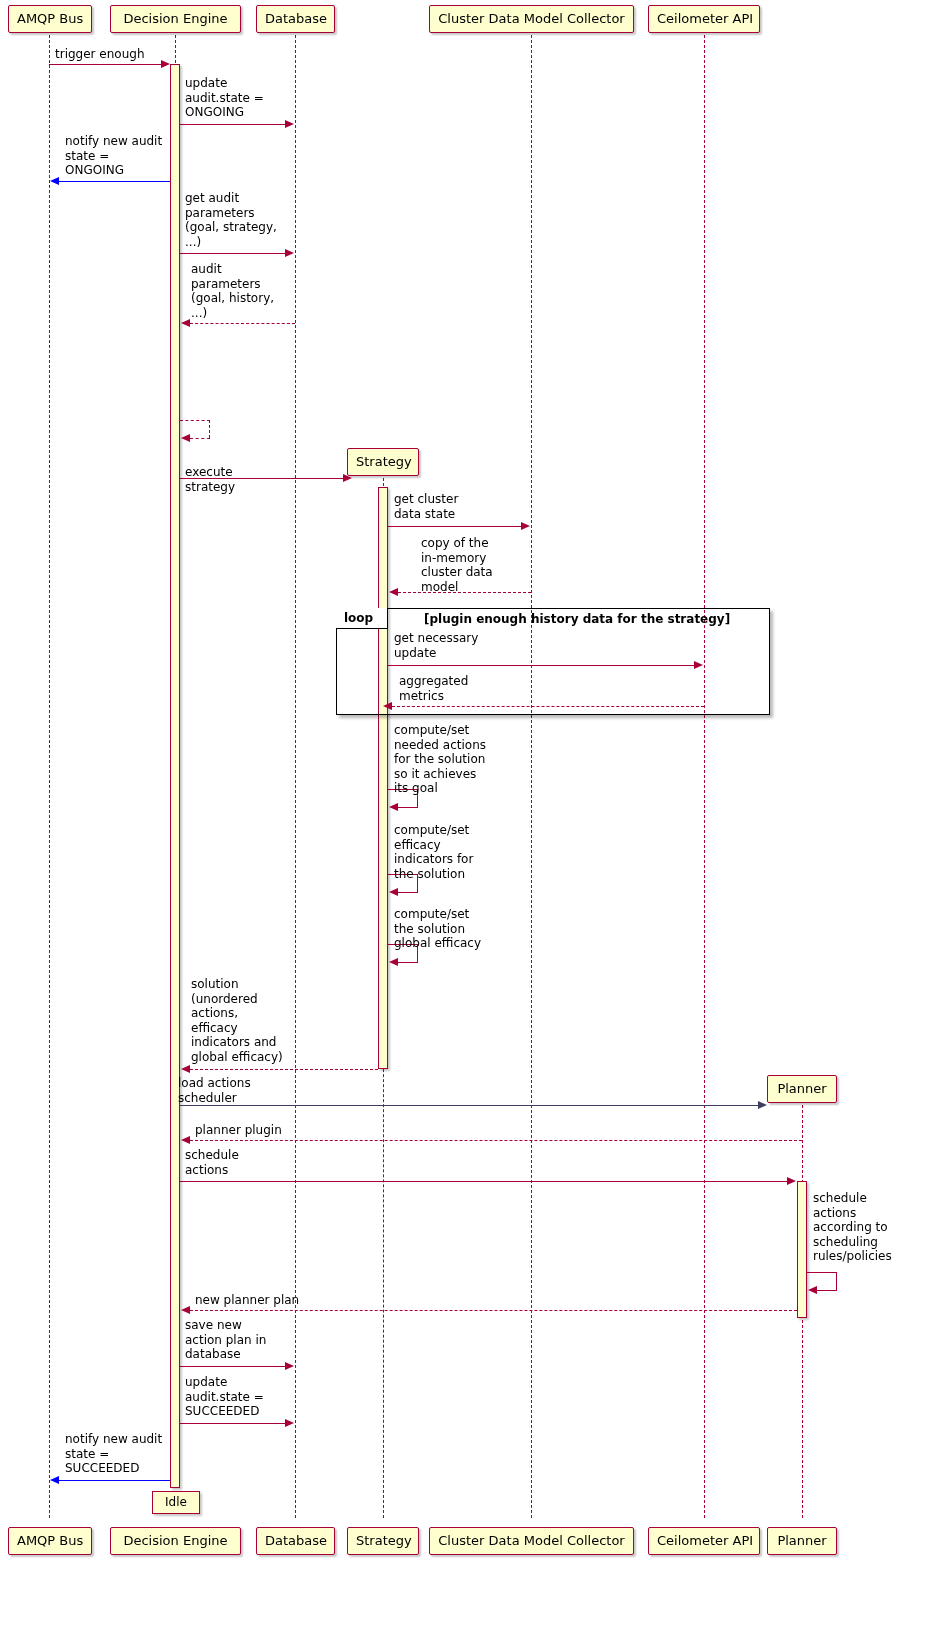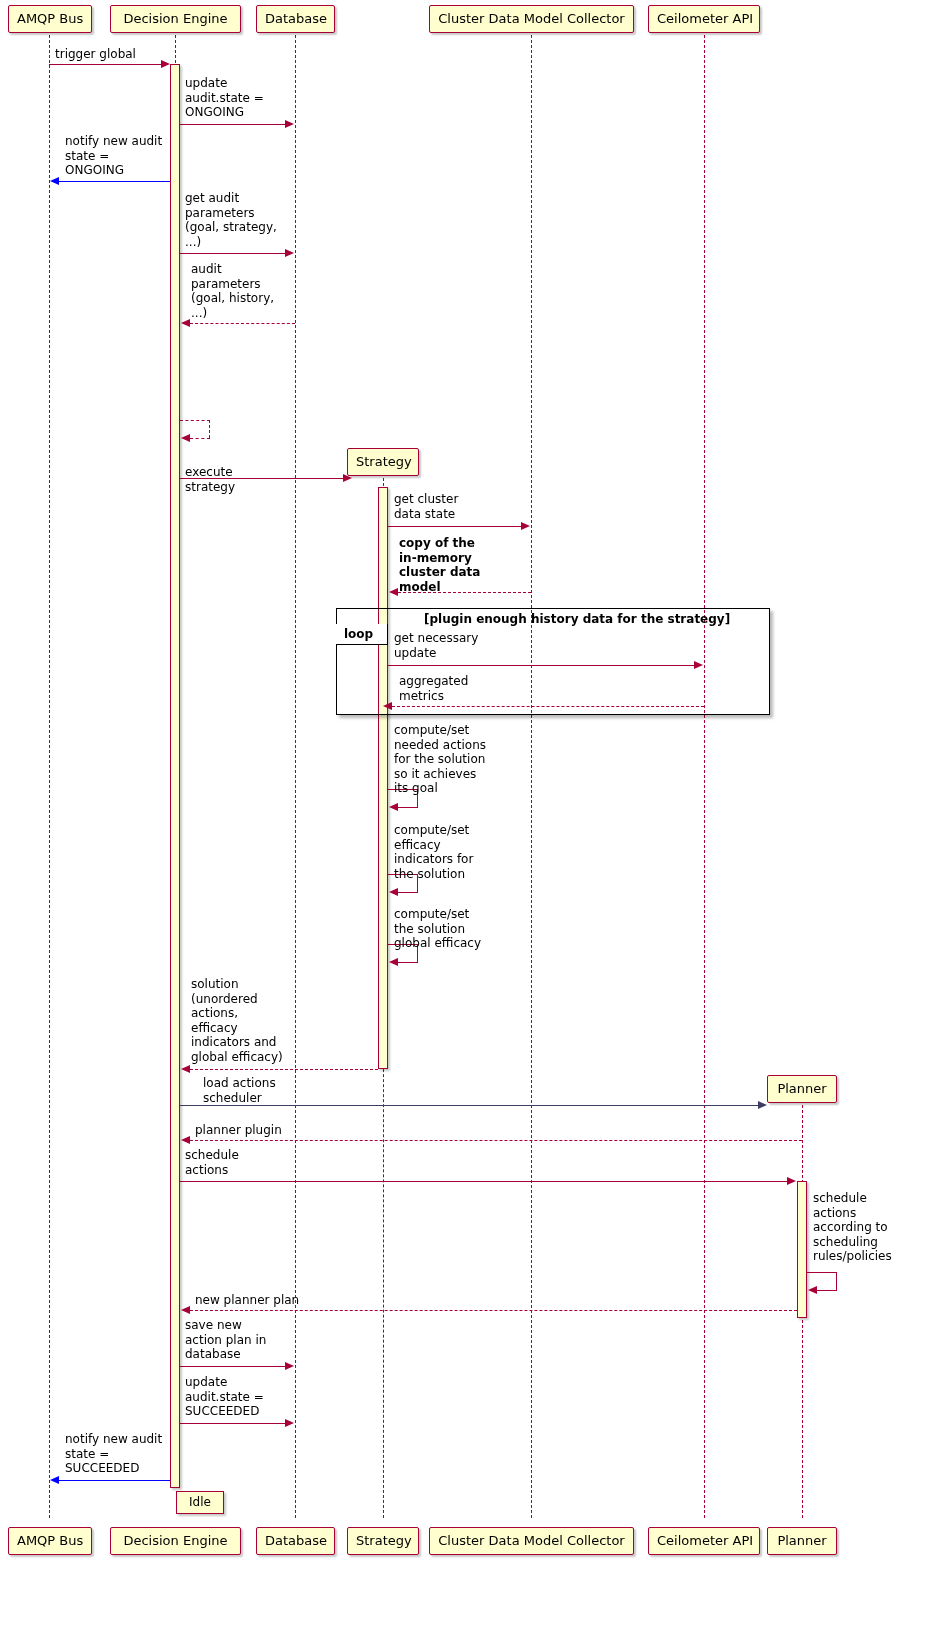--- a/index.html
+++ b/index.html
@@ -167,30 +167,30 @@
   </div>
   <div class="participant" style="left:767px; top:1075px; width:70px;">
     <span>Planner</span>
   </div>
 
   <div class="activation" style="left:170px; top:64px; height:1424px;"></div>
   <div class="activation" style="left:378px; top:487px; height:582px;"></div>
   <div class="activation" style="left:797px; top:1181px; height:137px;"></div>
 
   <div class="loop-box" style="left:336px; top:608px; width:434px; height:107px;"></div>
-  <div class="loop-tab" style="left:336px; top:608px;margin-top:16px;">
+  <div class="loop-tab" style="left:336px; top:608px;">
     <span>loop</span>
   </div>
   <div class="loop-cond" style="left:424px; top:612px;">
     <span>[plugin enough history data for the strategy]</span>
   </div>
 
   <div class="msg-line" style="left:49px; top:64px; width:112px;"></div>
   <div class="arrow-r" style="left:161px; top:60px;"></div>
-  <div class="msg-label" style="left:55px; top:47px; width:110px;">trigger global</div>
+  <div class="msg-label" style="left:55px; top:47px; width:110px;">trigger enough</div>
 
   <div class="msg-line" style="left:180px; top:124px; width:105px;"></div>
   <div class="arrow-r" style="left:285px; top:120px;"></div>
   <div class="msg-label" style="left:185px; top:76px; width:110px;">update
 audit.state =
 ONGOING</div>
 
   <div class="msg-line blue" style="left:59px; top:181px; width:111px;"></div>
   <div class="arrow-l blue" style="left:50px; top:177px; border-right-color:#0000FF;"></div>
   <div class="msg-label" style="left:65px; top:134px; width:120px;">notify new audit
@@ -221,21 +221,21 @@
   <div class="msg-label" style="left:185px; top:465px; width:110px;">execute
 strategy</div>
 
   <div class="msg-line" style="left:388px; top:526px; width:133px;"></div>
   <div class="arrow-r" style="left:521px; top:522px;"></div>
   <div class="msg-label" style="left:394px; top:492px; width:120px;">get cluster
 data state</div>
 
   <div class="msg-line dashed" style="left:398px; top:592px; width:133px;"></div>
   <div class="arrow-l" style="left:389px; top:588px;"></div>
-  <div class="msg-label" style="left:399px; top:536px; width:115px;font-weight:bold;">copy of the
+  <div class="msg-label" style="left:421px; top:536px; width:115px;">copy of the
 in-memory
 cluster data
 model</div>
 
   <div class="msg-line" style="left:388px; top:665px; width:306px;"></div>
   <div class="arrow-r" style="left:694px; top:661px;"></div>
   <div class="msg-label" style="left:394px; top:631px; width:130px;">get necessary
 update</div>
 
   <div class="msg-line dashed" style="left:392px; top:706px; width:312px;"></div>
@@ -274,21 +274,21 @@
   <div class="arrow-l" style="left:181px; top:1065px;"></div>
   <div class="msg-label" style="left:191px; top:977px; width:120px;">solution
 (unordered
 actions,
 efficacy
 indicators and
 global efficacy)</div>
 
   <div class="msg-line dark" style="left:180px; top:1105px; width:578px;"></div>
   <div class="arrow-r dark" style="left:758px; top:1101px; border-left-color:#3D3D63;"></div>
-  <div class="msg-label" style="left:203px; top:1076px; width:120px;">load actions
+  <div class="msg-label" style="left:178px; top:1076px; width:120px;">load actions
 scheduler</div>
 
   <div class="msg-line dashed" style="left:190px; top:1140px; width:612px;"></div>
   <div class="arrow-l" style="left:181px; top:1136px;"></div>
   <div class="msg-label" style="left:195px; top:1123px; width:140px;">planner plugin</div>
 
   <div class="msg-line" style="left:180px; top:1181px; width:607px;"></div>
   <div class="arrow-r" style="left:787px; top:1177px;"></div>
   <div class="msg-label" style="left:185px; top:1148px; width:120px;">schedule
 actions</div>
@@ -318,21 +318,21 @@
   <div class="msg-label" style="left:185px; top:1375px; width:115px;">update
 audit.state =
 SUCCEEDED</div>
 
   <div class="msg-line blue" style="left:59px; top:1480px; width:111px;"></div>
   <div class="arrow-l blue" style="left:50px; top:1476px; border-right-color:#0000FF;"></div>
   <div class="msg-label" style="left:65px; top:1432px; width:125px;">notify new audit
 state =
 SUCCEEDED</div>
 
-  <div class="end-marker" style="left:152px; top:1491px; width:48px;margin-left:24px;">
+  <div class="end-marker" style="left:152px; top:1491px; width:48px;">
     <span>Idle</span>
   </div>
 
   <div class="participant" style="left:8px; top:1527px; width:84px;">
     <span>AMQP Bus</span>
   </div>
   <div class="participant" style="left:110px; top:1527px; width:131px;">
     <span>Decision Engine</span>
   </div>
   <div class="participant" style="left:256px; top:1527px; width:79px;">

